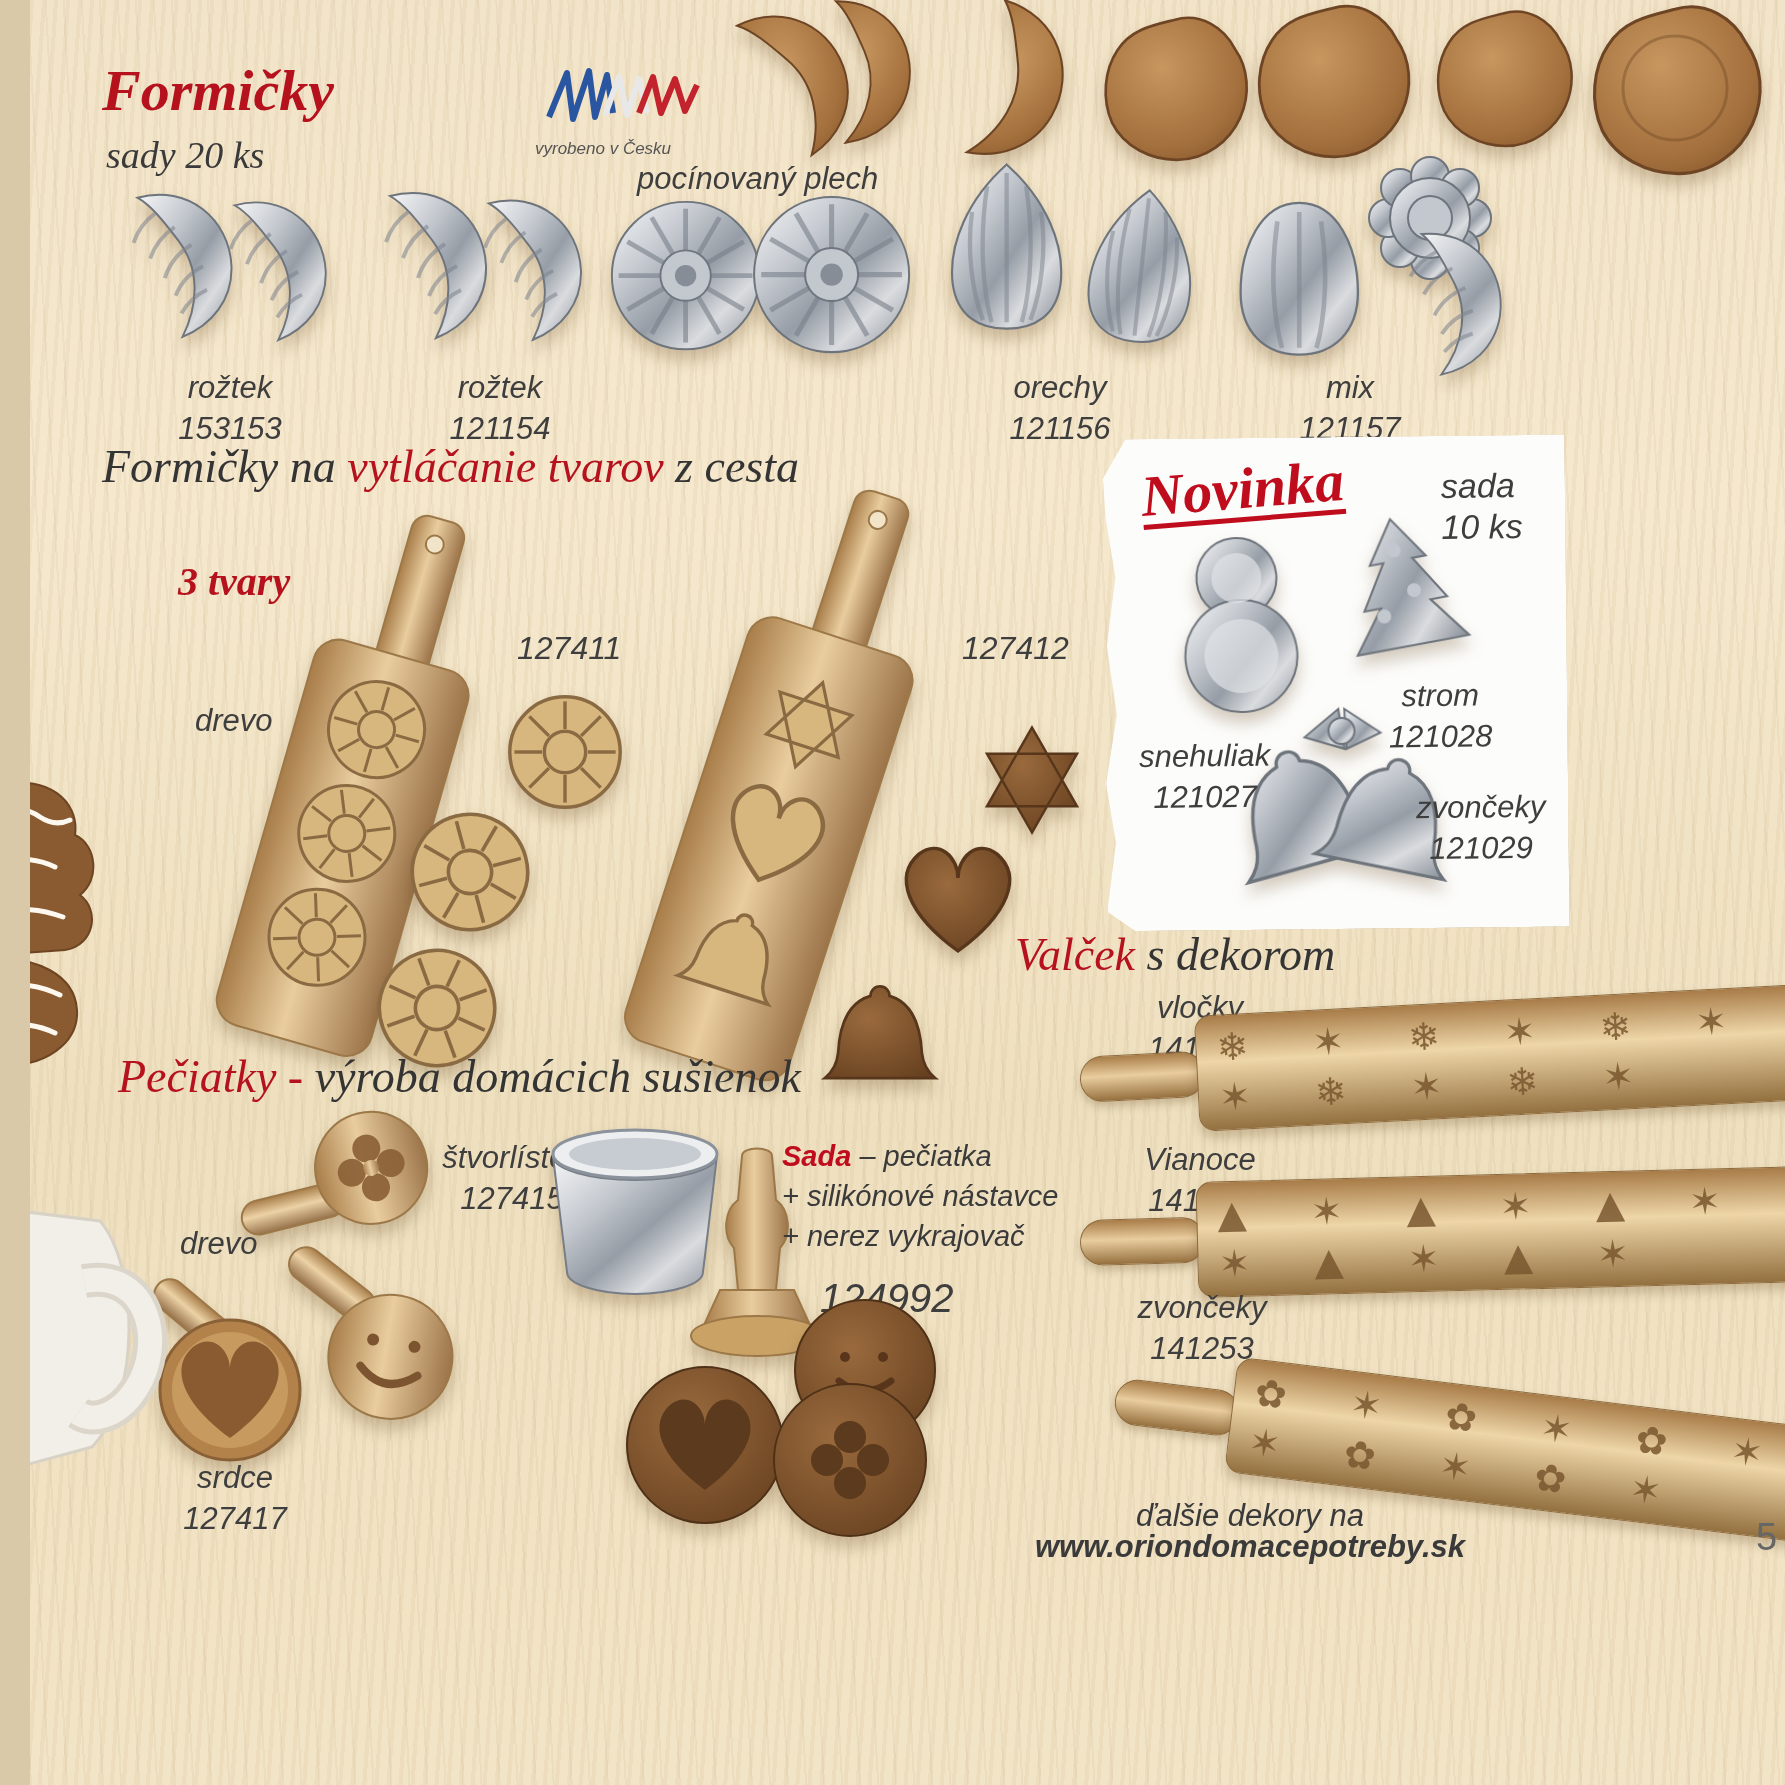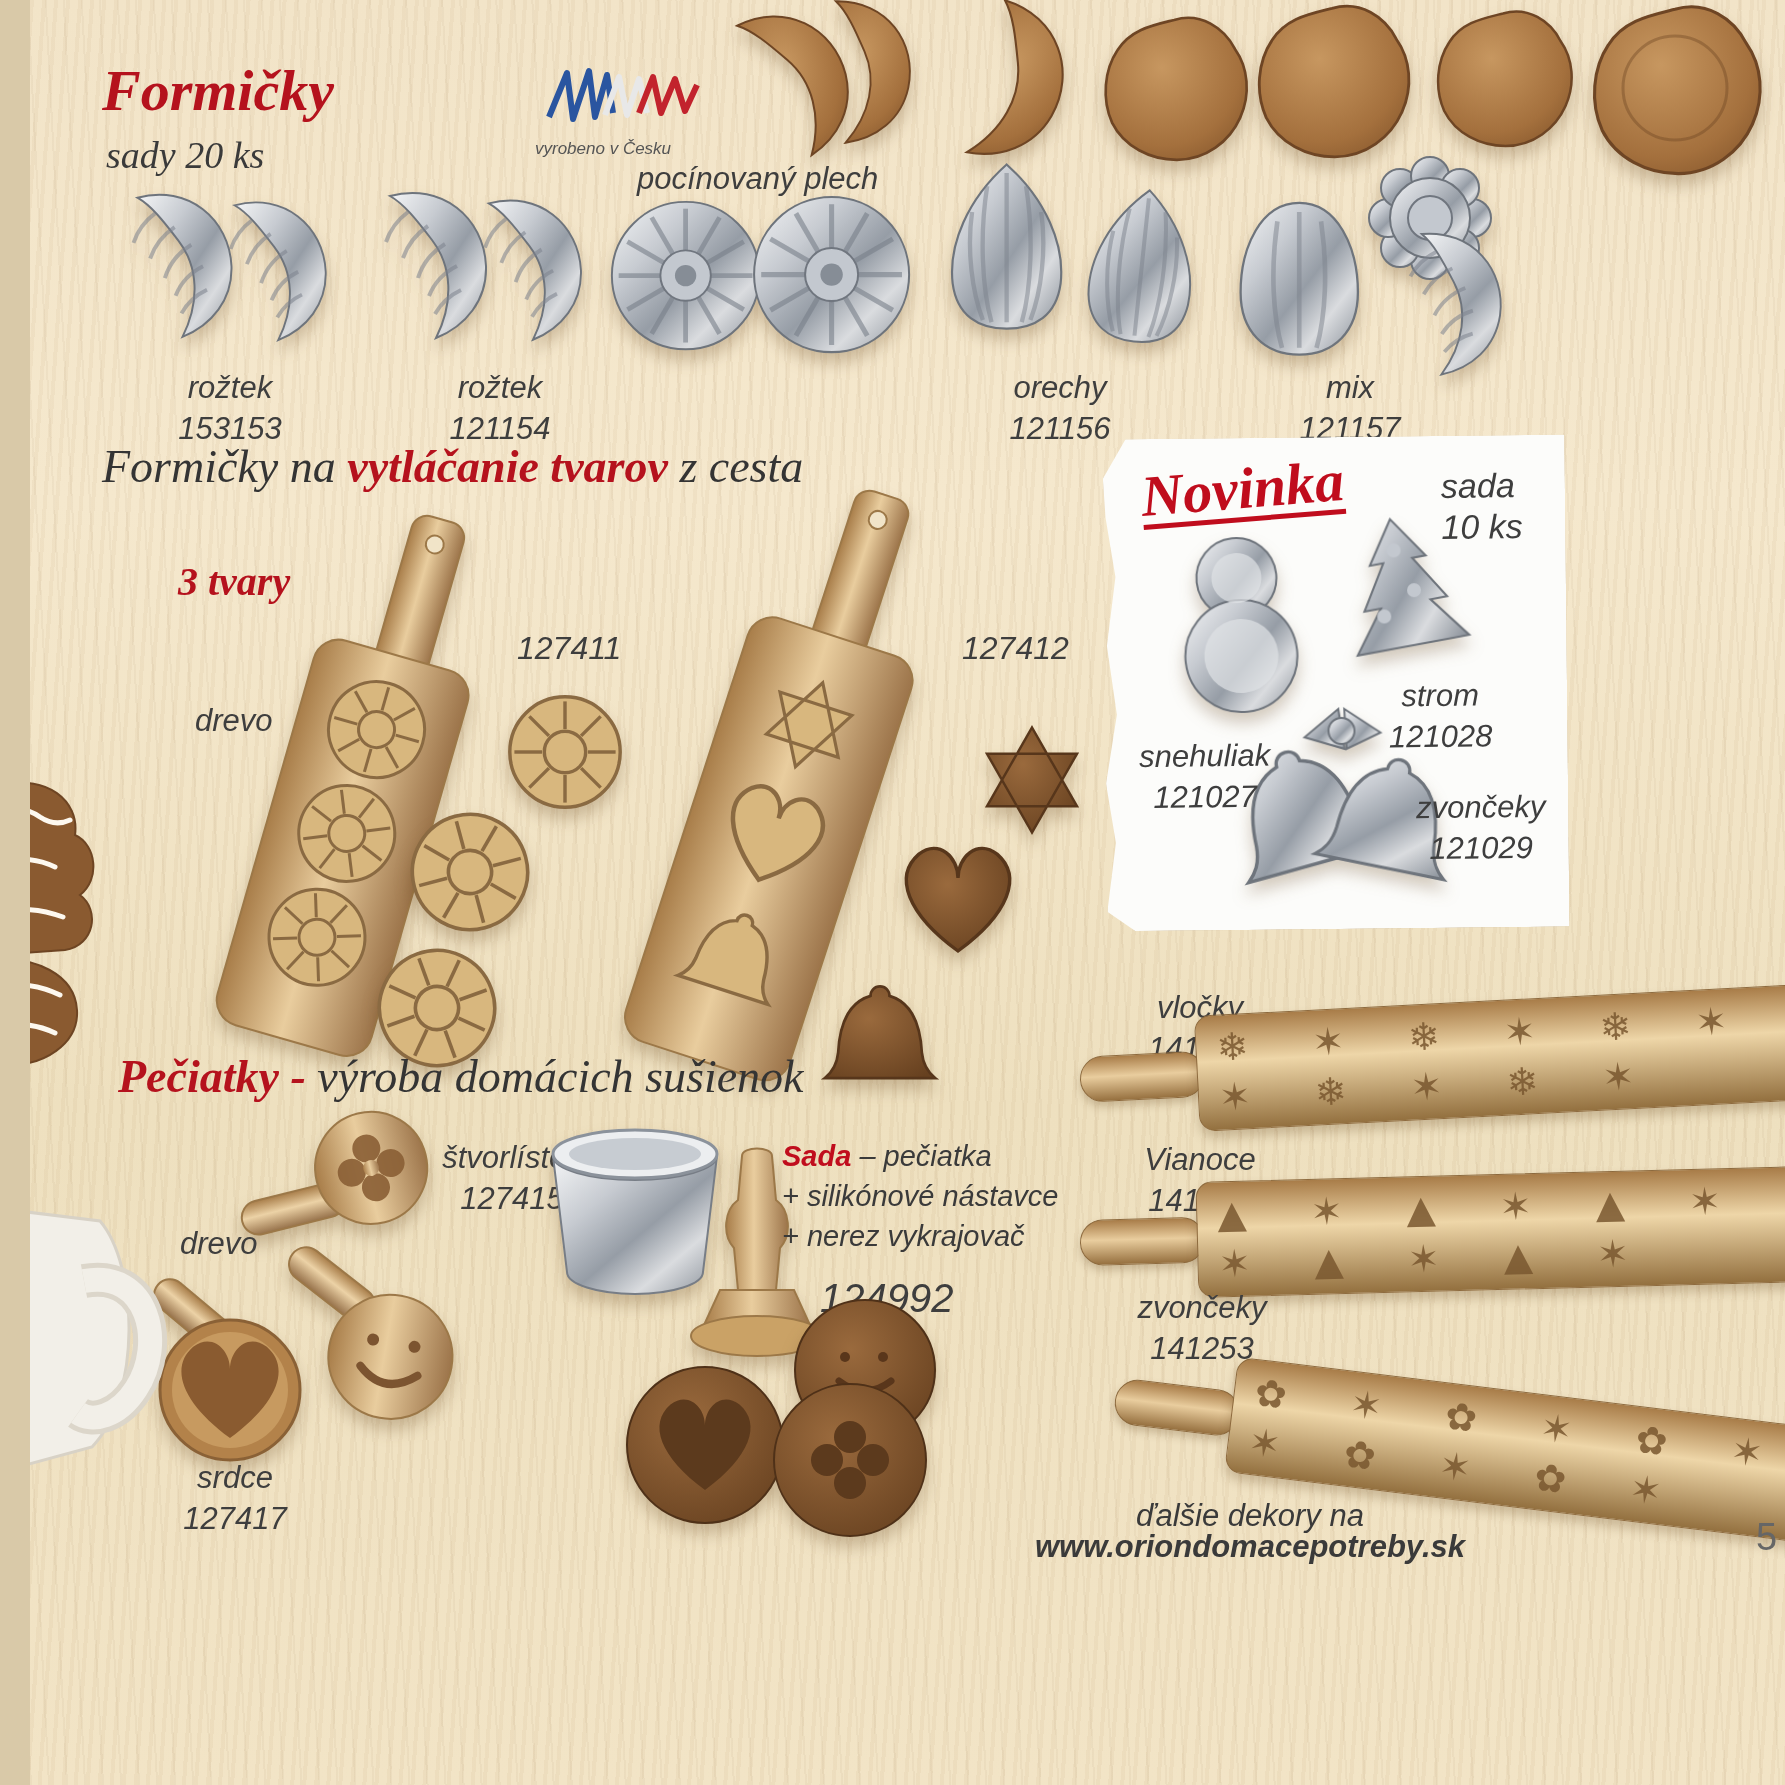--- a/index.html
+++ b/index.html
@@ -12,21 +12,21 @@
       repeating-linear-gradient(87deg, rgba(120,85,45,0.05) 0 2px, rgba(0,0,0,0) 2px 18px),
       linear-gradient(180deg,#f2e4c8 0%,#f5e8cd 28%,#eee0bf 62%,#f2e4c6 100%);
     margin-left: 30px;
   }
   .abs{position:absolute}
   svg{overflow:visible}
   .shadow{filter:drop-shadow(0 10px 8px rgba(100,70,30,.28))}
   .h1{font:700 italic 58px/1 "Liberation Serif",serif;color:#b5121d}
   .sub{font:italic 38px/1 "Liberation Serif",serif;color:#3a3a3a}
   .h2{font:italic 46px/1.1 "Liberation Serif",serif;color:#343434;white-space:nowrap}
-  .h2 .red{font-weight:700;color:#b5121d}
+  .h2 .red{font-weight:400;color:#b5121d}
   .small-note{font:italic 31px/1 "Liberation Sans",sans-serif;color:#3e3e3e}
   .plabel{position:absolute;text-align:center;font:italic 31px/1.32 "Liberation Sans",sans-serif;color:#3e3e3e}
   .code{font:italic 32px/1 "Liberation Sans",sans-serif;color:#3e3e3e}
   .tvary{font:700 italic 40px/1 "Liberation Serif",serif;color:#b5121d}
   .novinka-panel{
     position:absolute;left:1075px;top:437px;width:462px;height:492px;background:#fcfcfa;
     box-shadow:0 10px 25px rgba(80,50,20,0.25);transform:rotate(-0.6deg);
     clip-path:polygon(0% 8%,5% 0%,100% 0%,100% 100%,6% 100%,0% 96%,2% 82%,0% 70%,2.5% 56%,0.5% 42%,2.5% 28%,0.5% 16%);
   }
   .novinka-word{font:700 italic 58px/1 "Liberation Serif",serif;color:#c00d1d;text-decoration:underline;text-underline-offset:9px;display:inline-block;transform:rotate(-4deg)}
@@ -298,20 +298,23 @@
     <div class="plabel" style="left:14px;top:298px;width:170px">
       <div>snehuliak</div>
       <div>121027</div>
     </div>
     <div class="plabel" style="left:292px;top:352px;width:165px">
       <div>zvončeky</div>
       <div>121029</div>
     </div>
   </div>
 
+  <div class="abs h2" style="left:985px;top:930px">
+    <span class="red">Valček</span><span> s dekorom</span>
+  </div>
 
   <div class="plabel" style="left:1080px;top:988px;width:180px">
     <div>vločky</div>
     <div>141248</div>
   </div>
   <div class="pin" style="left:1050px;top:1005px;width:735px;transform:rotate(-3deg)">
     <div class="pin-handle"></div>
     <div class="pin-body">
       <span class="pin-pattern">❄ ✶ ❄ ✶ ❄ ✶
 ✶ ❄ ✶ ❄ ✶</span>

